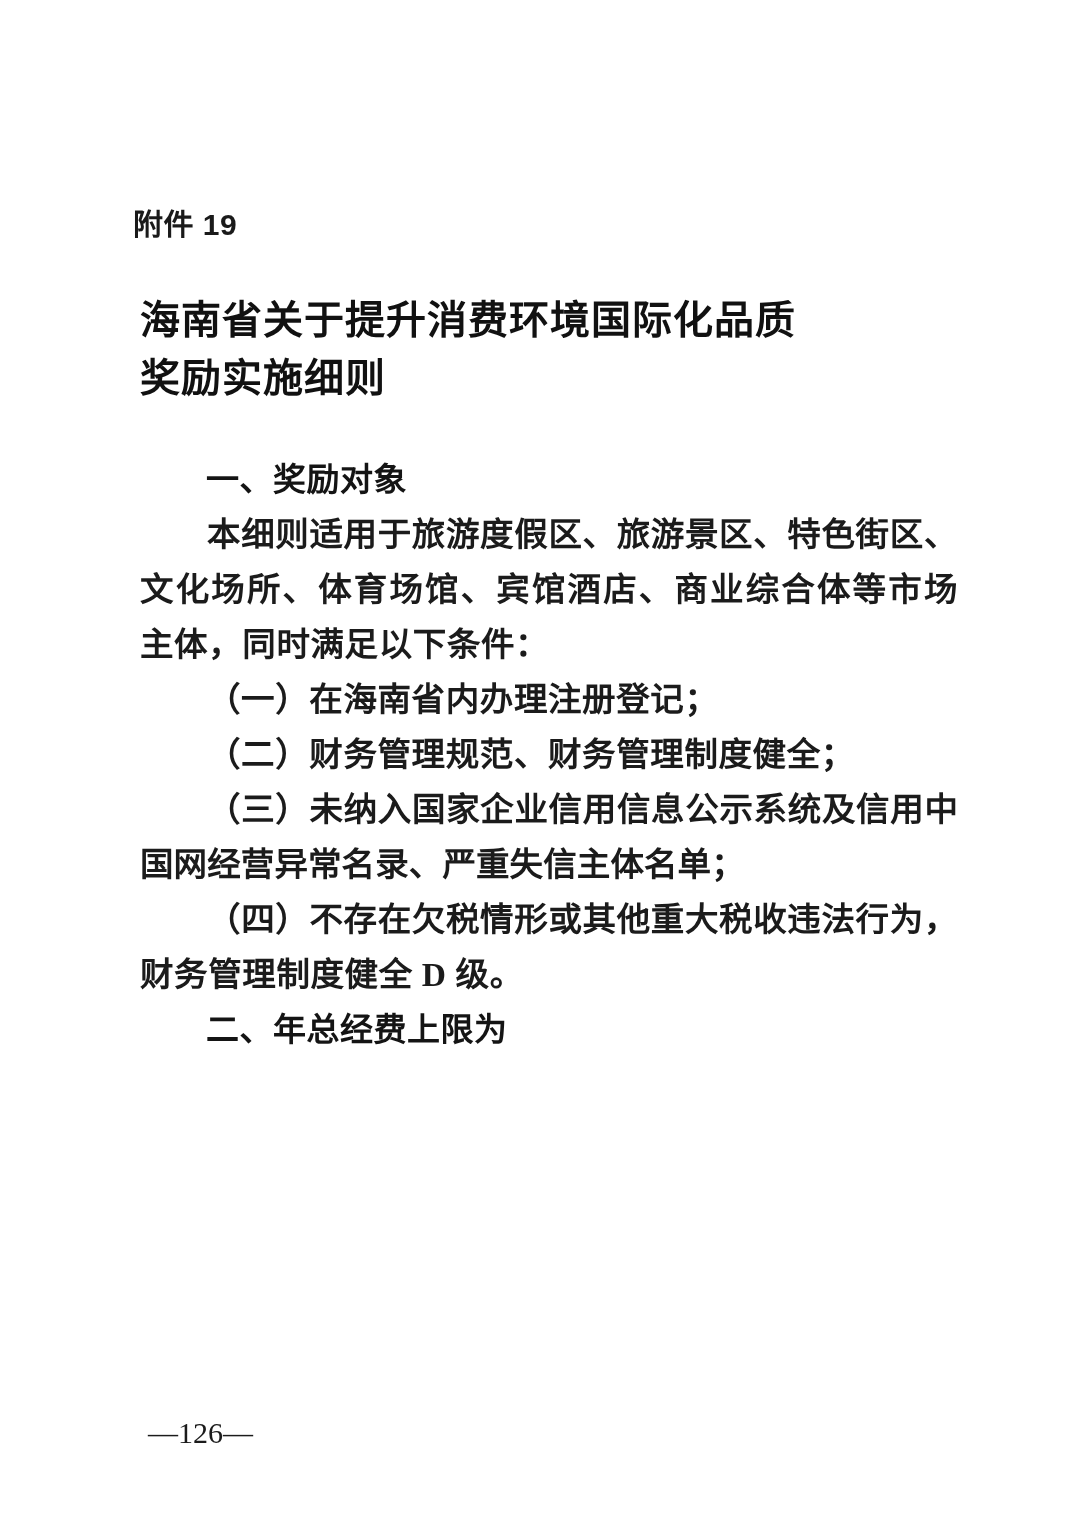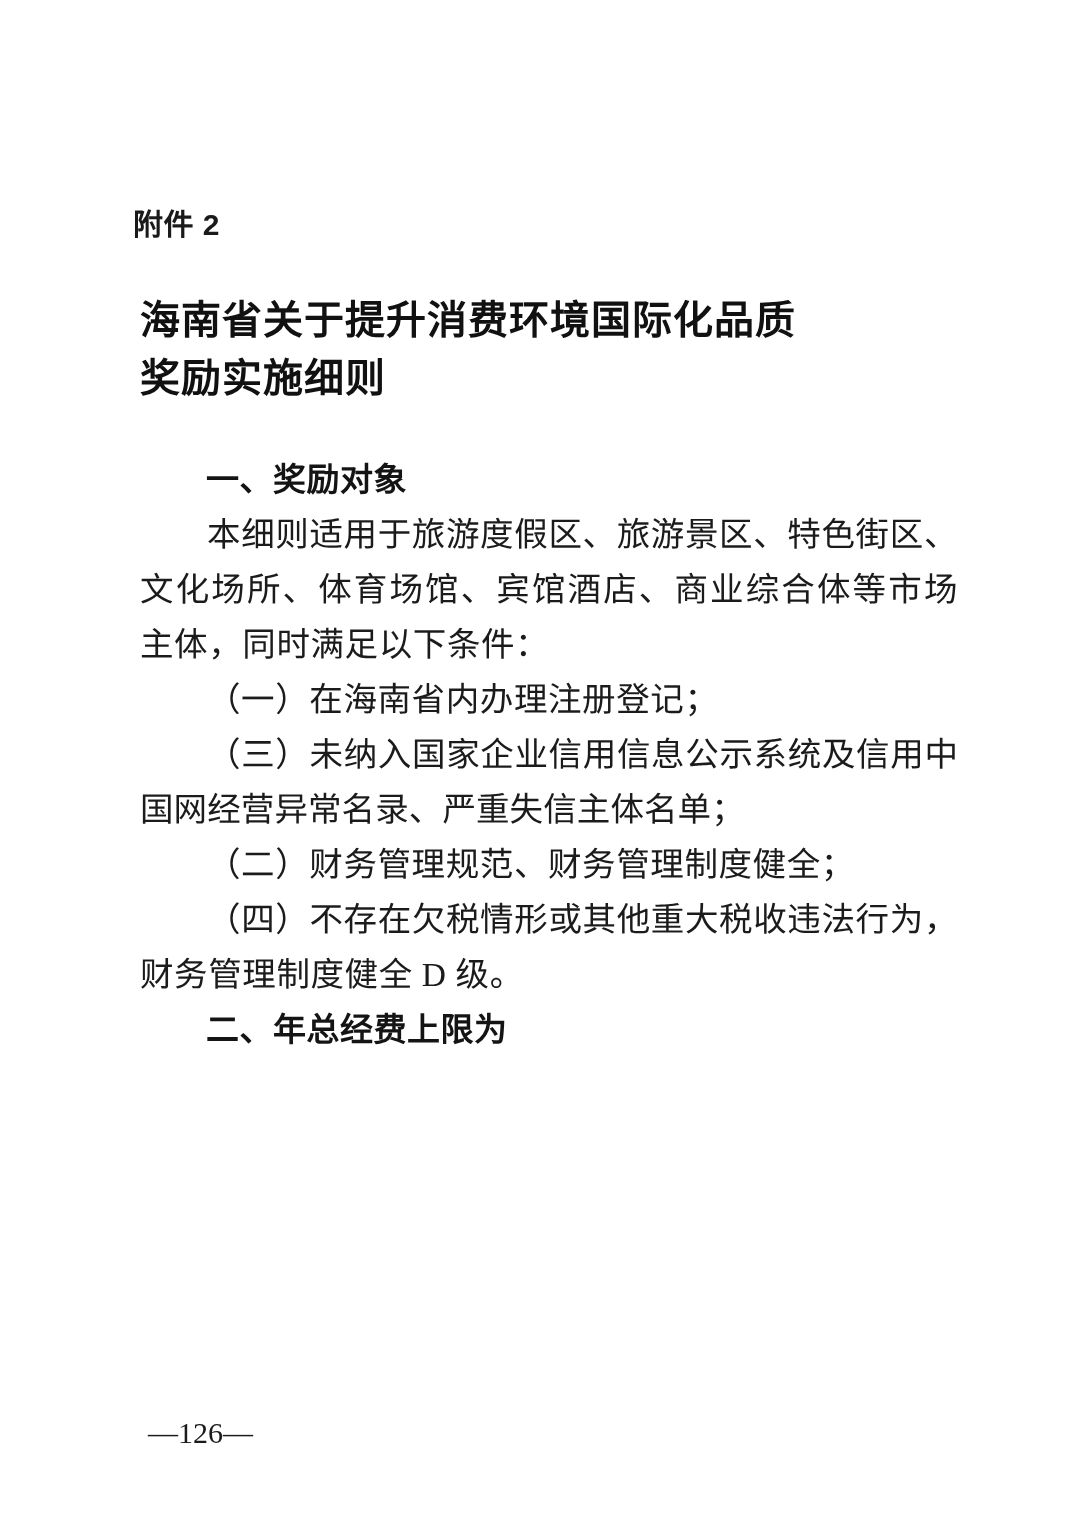--- a/index.html
+++ b/index.html
@@ -71,58 +71,59 @@
     font-family: "Liberation Serif", "DejaVu Serif", serif;
     font-size: 33.5px;
     line-height: 55px;
     letter-spacing: 0.6px;
     color: #1b1b1b;
     margin: 0;
     text-align: justify;
     text-justify: inter-ideograph;
     text-indent: 67px;
     word-break: break-all;
+    font-weight: bold;
   }
   .para.tight { letter-spacing: 0.1px; }
 
   
   .folio {
     position: absolute;
     left: 148px;
     top: 1416px;
     font-family: "Liberation Serif", "DejaVu Serif", serif;
     font-size: 30px;
     letter-spacing: 0px;
     color: #1b1b1b;
     white-space: nowrap;
   }
 </style>
 </head>
 <body>
 
 <div id="page">
 
-  <div class="attachment-label">附件 2</div>
+  <div class="attachment-label">附件 19</div>
 
   <div class="doc-title">
     <span class="tline">海南省关于提升消费环境国际化品质</span>
     <span class="tline">奖励实施细则</span>
   </div>
 
   <div class="body-block">
 
     <p class="sec-heading">一、奖励对象</p>
 
     <p class="para">本细则适用于旅游度假区、旅游景区、特色街区、文化场所、体育场馆、宾馆酒店、商业综合体等市场主体，同时满足以下条件：</p>
 
     <p class="para">（一）在海南省内办理注册登记；</p>
 
+    <p class="para">（二）财务管理规范、财务管理制度健全；</p>
+
     <p class="para tight">（三）未纳入国家企业信用信息公示系统及信用中国网经营异常名录、严重失信主体名单；</p>
-
-    <p class="para">（二）财务管理规范、财务管理制度健全；</p>
 
     <p class="para">（四）不存在欠税情形或其他重大税收违法行为，财务管理制度健全 D 级。</p>
 
     <p class="sec-heading">二、年总经费上限为</p>
 
 
 
   </div>
 
   <div class="folio">—126—</div>

